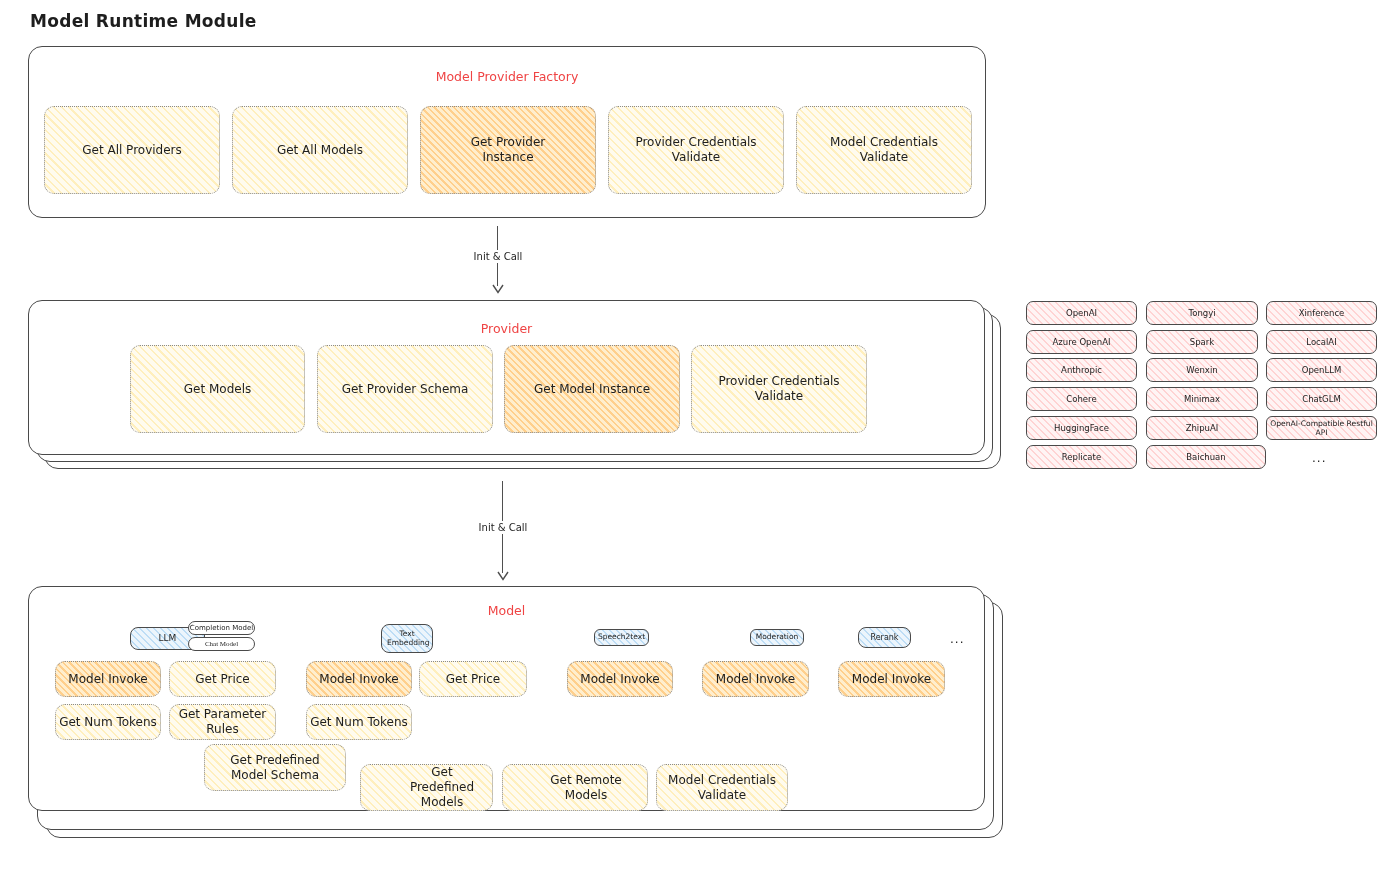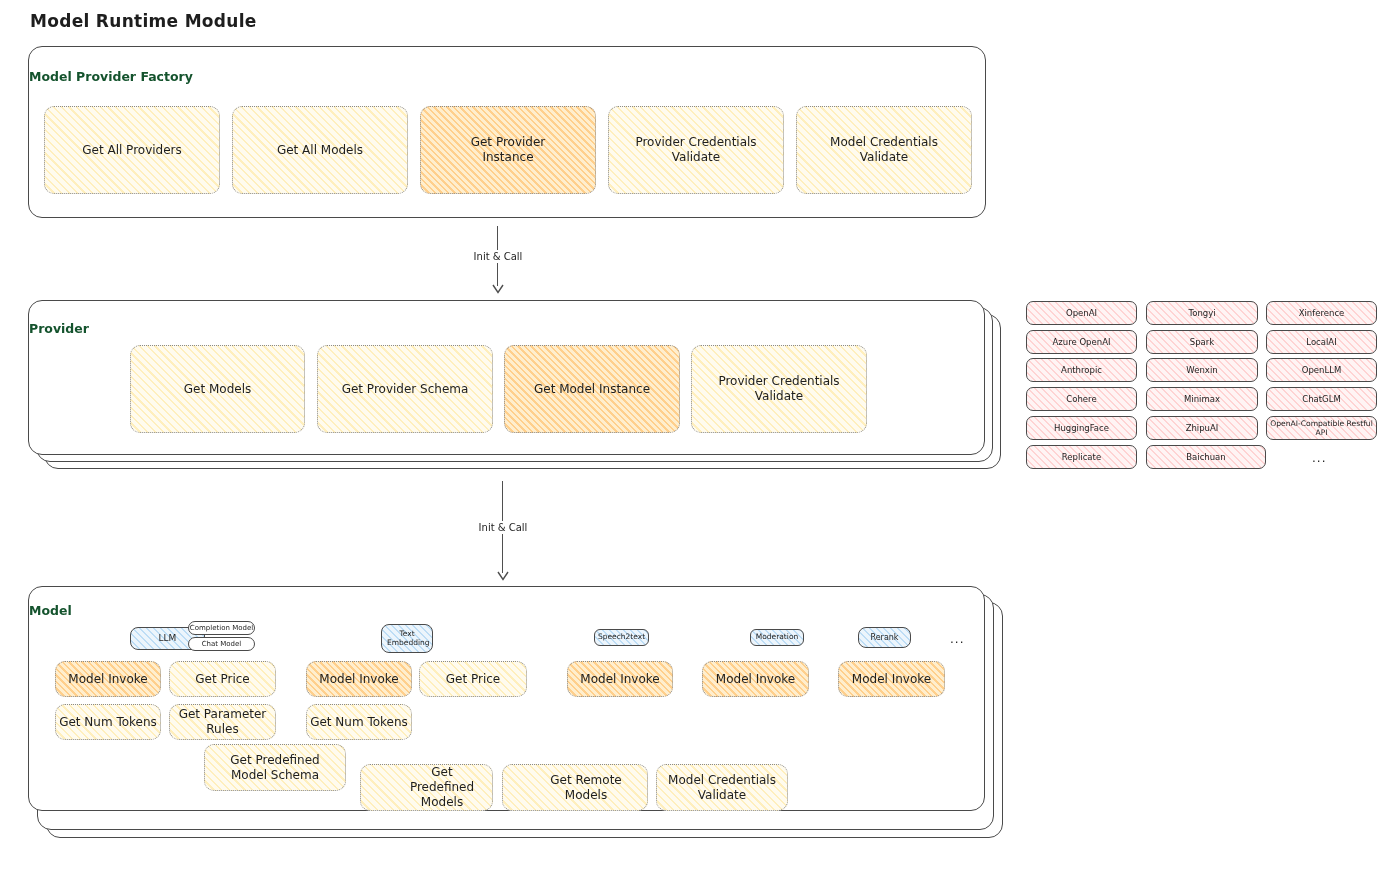--- a/index.html
+++ b/index.html
@@ -8,21 +8,21 @@
     font-family:"DejaVu Sans",sans-serif;color:#1e1e1e;background:#ffffff;
   }
   .abs{position:absolute;box-sizing:border-box;}
   .page-title{font-size:17px;font-weight:bold;letter-spacing:.3px;}
 
   
   .frame{
     border:1.4px solid #4a4a4a;border-radius:14px;background:#ffffff;
   }
   .frame-title{
-    position:absolute;left:0;right:0;font-size:12.5px;color:#14532d;font-weight:bold;
+    position:absolute;left:0;right:0;text-align:center;font-size:12.5px;color:#ef4444;
   }
 
   
   .chip{
     border:1.3px dotted #8a8a8a;border-radius:10px;
     display:flex;align-items:center;justify-content:center;text-align:center;
     font-size:12px;line-height:1.25;color:#1e1e1e;
     background-color:#fffbee;
     background-image:repeating-linear-gradient(45deg,rgba(255,218,110,.38) 0 1.6px,transparent 1.6px 5.5px);
   }
@@ -33,21 +33,21 @@
   .chip .lbl{padding:2px 14px;}
 
   
   .pink-cell{
     border:1.2px solid #4a4a4a;border-radius:7px;
     display:flex;align-items:center;justify-content:center;text-align:center;
     font-size:8.5px;color:#1e1e1e;
     background-color:#fff4f4;
     background-image:repeating-linear-gradient(45deg,rgba(255,150,150,.35) 0 1.4px,transparent 1.4px 5px);
   }
-  .pink-cell.small{font-size:7.6px;}
+  .pink-cell.small{font-size:7.6px;border-radius:6px;}
 
   
   .tag-blue{
     border:1.2px solid #4a4a4a;border-radius:8px;
     display:flex;align-items:center;justify-content:center;text-align:center;
     font-size:8px;line-height:1.15;color:#1e1e1e;
     background-color:#ecf5fc;
     background-image:repeating-linear-gradient(45deg,rgba(120,185,235,.4) 0 1.4px,transparent 1.4px 5px);
   }
   .tag-white{
@@ -181,21 +181,21 @@
   <div class="abs frame" style="left:28px;top:586px;width:957px;height:225px;">
     <div class="frame-title" style="top:16px;">Model</div>
   </div>
 
   <div class="abs tag-blue" style="left:130px;top:627px;width:75px;height:23px;font-size:9px;">
       <span>LLM</span>
     </div>
   <div class="abs tag-white" style="left:188px;top:621px;width:67px;height:14px;">
       <span>Completion Model</span>
     </div>
-  <div class="abs tag-white" style="left:188px;top:637px;width:67px;height:14px;">
+  <div class="abs tag-white" style="left:188px;top:637px;width:67px;height:14px;font-family:Liberation Serif, serif;">
       <span>Chat Model</span>
     </div>
   <div class="abs tag-blue" style="left:381px;top:624px;width:52px;height:29px;font-size:7.5px;">
       <span style="max-width:40px;">Text Embedding</span>
     </div>
   <div class="abs tag-blue" style="left:594px;top:629px;width:55px;height:17px;font-size:7.5px;border-radius:6px;">
       <span>Speech2text</span>
     </div>
   <div class="abs tag-blue" style="left:729px;top:629px;width:54px;height:17px;font-size:7.5px;border-radius:6px;margin-left:21px;">
       <span>Moderation</span>

